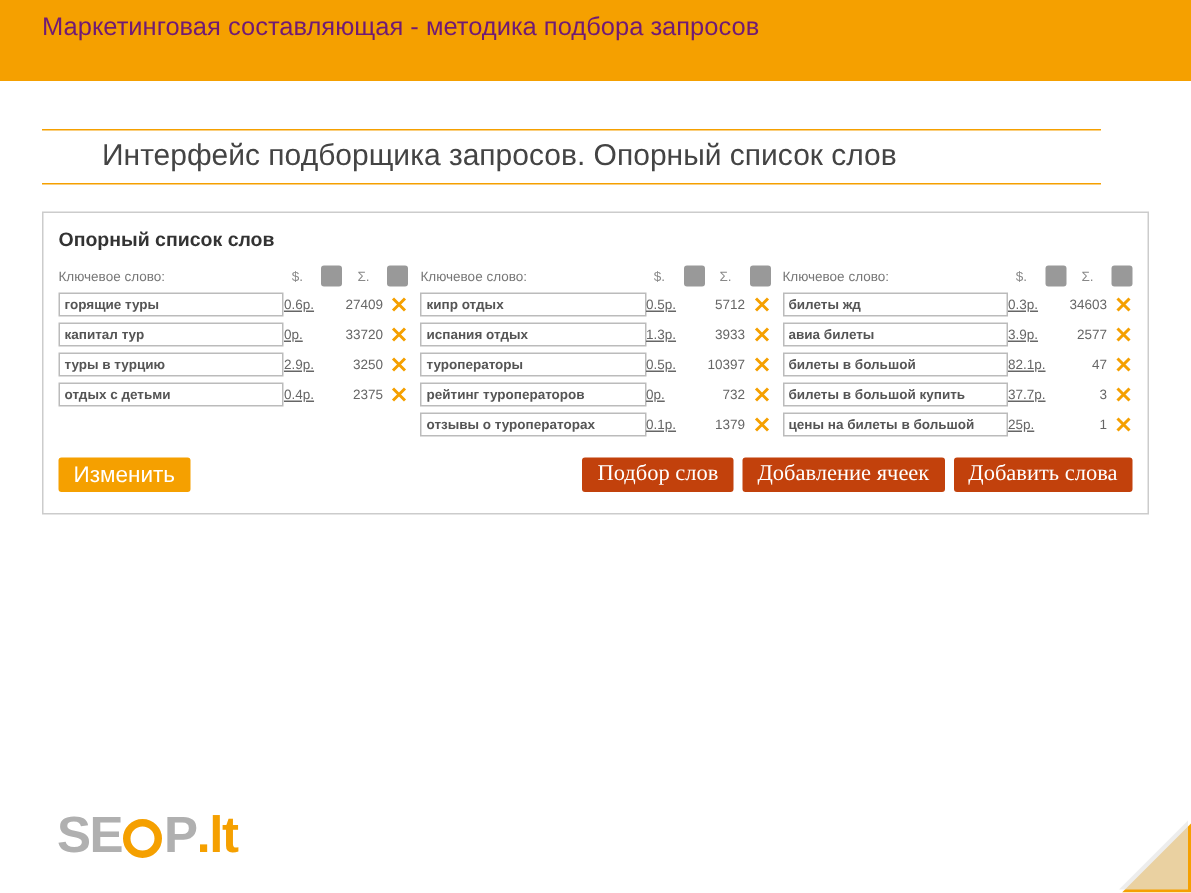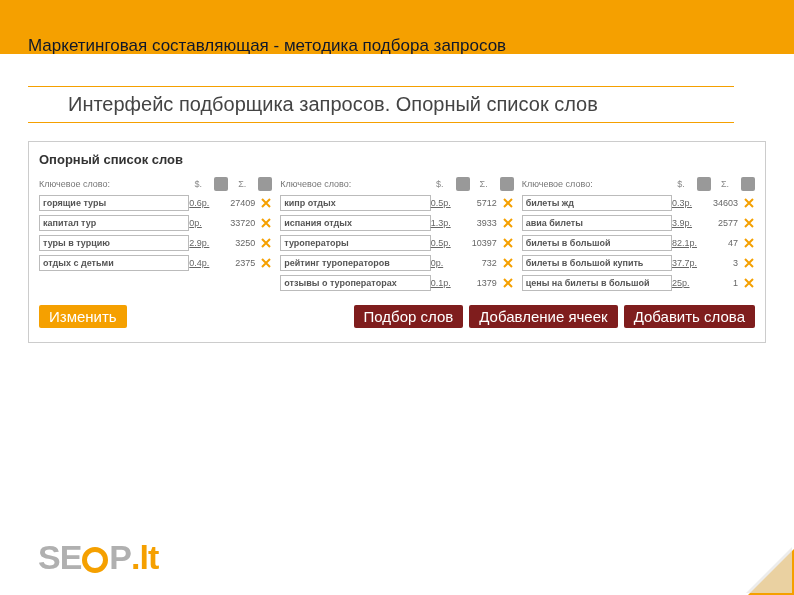--- a/index.html
+++ b/index.html
@@ -1,38 +1,38 @@
 <!DOCTYPE html>
 <html><head>
 <meta charset="utf-8">
 <style>
   * { margin: 0; padding: 0; box-sizing: border-box; }
   body { width: 794px; height: 595px; font-family: Arial, sans-serif; background: #fff; position: relative; overflow: hidden; }
   .orange-bar { background: #f5a000; height: 54px; display: flex; align-items: flex-start; padding-top: 8px; padding-left: 28px; }
-  .orange-bar-text { color: #0f172a; font-size: 17px; font-weight: 400; margin-top: 28px; }
+  .orange-bar-text { color: #701a75; font-size: 17px; font-weight: 400; }
   .subtitle-wrap { margin-top: 32px; margin-left: 28px; margin-bottom: 18px; border-top: 1px solid #f5a000; border-bottom: 1px solid #f5a000; width: 706px; padding: 6px 0 6px 40px; }
   .subtitle-text { color: #444; font-size: 20px; }
   .panel { margin: 10px 28px 0 28px; border: 1px solid #ccc; background: #fff; padding: 10px 10px 14px 10px; font-size: 10px; color: #444; }
   .panel-title { font-size: 13px; color: #333; margin-bottom: 10px; font-weight: 700; }
   .cols { display: flex; gap: 8px; }
   .col { flex: 1; }
   .col-head { display: flex; align-items: center; margin-bottom: 4px; }
   .col-head .label { flex: 1; font-size: 9px; color: #777; }
   .mini-icon { width: 14px; height: 14px; margin-left: 2px; background: #999; border-radius: 2px; display: inline-block; }
   .mini-text { width: 28px; font-size: 9px; color: #888; text-align: center; }
   .row { display: flex; align-items: center; margin-bottom: 4px; }
   .row input[type="text"] { flex: 1; height: 16px; border: 1px solid #bbb; font-size: 9px; padding: 0 3px; color: #555; font-weight: bold; }
   .price { width: 32px; font-size: 9px; color: #666; text-align: left; padding-right: 2px; text-decoration: underline; }
   .count { width: 36px; font-size: 9px; color: #666; text-align: right; padding-right: 2px; }
   .del { width: 12px; height: 12px; margin-left: 3px; }
   .del svg { width: 12px; height: 12px; display: block; }
   .buttons { display: flex; justify-content: flex-end; gap: 6px; margin-top: 10px; }
   .btn { font-size: 15px; padding: 3px 10px; border-radius: 2px; color: #fff; border: none; }
   .btn-orange { background: #f5a000; }
-  .btn-gray { background: #7f1d1d; }
+  .btn-gray { background: #c2410c; font-family: Liberation Serif, serif; }
   .btn-left { margin-right: auto; }
   .footer { position: absolute; bottom: 18px; left: 0; right: 0; display: flex; align-items: center; justify-content: space-between; padding: 0 60px 0 38px; }
   .logo { display: flex; align-items: baseline; font-family: Arial, sans-serif; }
   .logo-se { color: #b0b0b0; font-size: 34px; font-weight: 700; letter-spacing: -1px; text-align: center; }
   .logo-ring { width: 26px; height: 26px; border: 5px solid #f5a000; border-radius: 50%; display: inline-block; margin: 0 1px; position: relative; top: 4px; }
   .logo-p { color: #b0b0b0; font-size: 34px; font-weight: 700; letter-spacing: -1px; }
   .logo-lt { color: #f5a000; font-size: 34px; font-weight: 700; letter-spacing: -1px; }
   .back-link { font-size: 20px; color: #444; }
   .back-link .blue { color: #2a5db0; text-decoration: underline; }
   .corner { position: absolute; right: 0; bottom: 0; width: 46px; height: 46px; }

